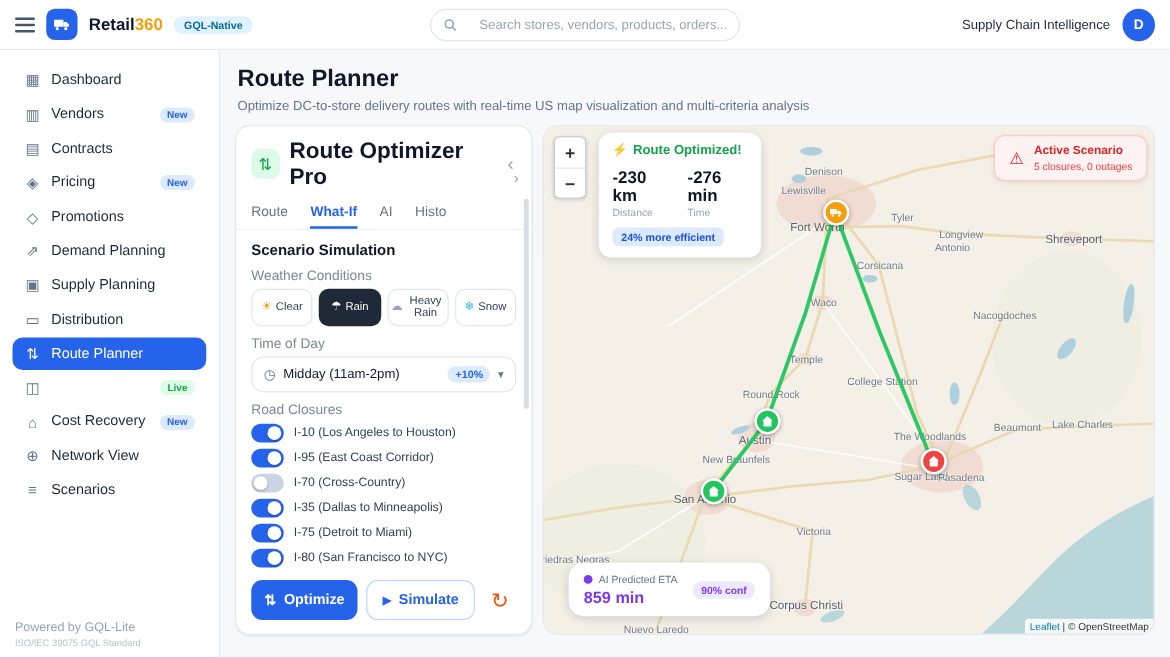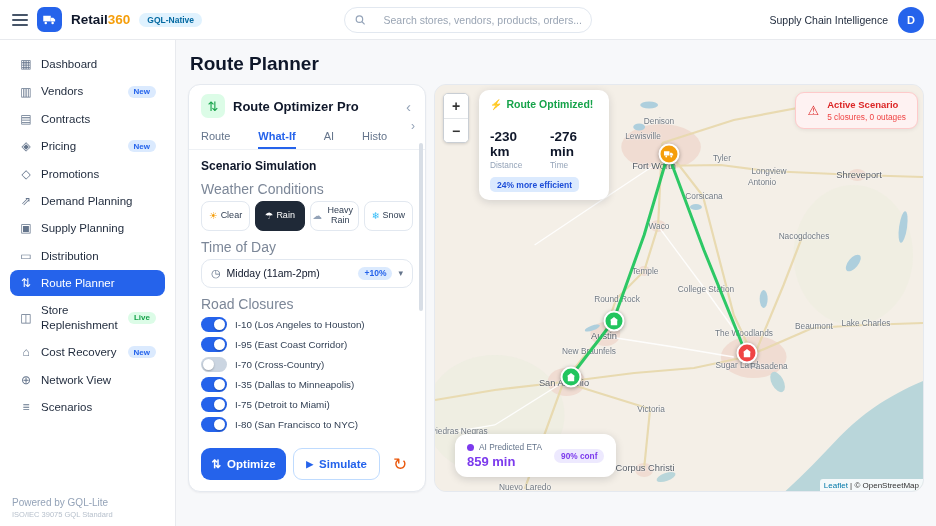--- a/index.html
+++ b/index.html
@@ -42,30 +42,30 @@
   .main{position:absolute;left:176px;top:40px;right:0;bottom:0;background:#f7f8fa;overflow:hidden}
   .page-head{padding:13px 14px 9px}
   .page-title{font-size:19px;font-weight:700;color:#0f172a;line-height:22px}
   .page-sub{font-size:10.5px;color:#64748b;margin-top:4px}
   .content{display:flex;gap:8px;padding:0 12px;height:408px}
 
   
   .panel{flex:0 0 238px;width:238px;background:#fff;border:1px solid #e5e9ef;border-radius:12px;display:flex;flex-direction:column;box-shadow:0 1px 2px rgba(16,24,40,.05);overflow:hidden;position:relative}
   .panel-head{display:flex;align-items:center;gap:8px;padding:9px 12px 7px}
   .opt-icon{width:24px;height:24px;border-radius:7px;background:#dcfce7;color:#16a34a;font-size:13px;display:flex;align-items:center;justify-content:center}
-  .panel-title{font-size:13px;font-weight:700;color:#0f172a}
+  .panel-title{font-size:18px;font-weight:700;color:#0f172a}
   .collapse{margin-left:auto;color:#94a3b8;font-size:15px;cursor:pointer;padding:0 2px}
-  .tabs{display:flex;align-items:center;gap:28px;padding:0 12px;border-bottom:1px solid #eef1f5}
+  .tabs{display:flex;align-items:center;gap:18px;padding:0 12px;border-bottom:1px solid #eef1f5}
   .tab{font-size:11px;color:#64748b;padding:5px 0 7px;cursor:pointer;white-space:nowrap}
   .tab.active{color:var(--accent);font-weight:700;box-shadow:inset 0 -2px 0 var(--accent)}
   .tab-more{margin-left:auto;color:#94a3b8;font-size:12px;cursor:pointer}
   .panel-body{flex:1;padding:9px 12px 0;overflow:hidden;position:relative}
   .scroll-thumb{position:absolute;right:2px;top:58px;width:4px;height:168px;border-radius:4px;background:#d8dee6;cursor:pointer}
   .sec-title{font-size:12px;font-weight:700;color:#0f172a;margin-bottom:6px}
-  .grp{font-size:14px;color:#7c8798;margin:8px 0 4px}
+  .grp{font-size:11px;color:#7c8798;margin:8px 0 4px}
   .weather{display:flex;gap:5px}
   .wbtn{flex:1;border:1px solid #e2e8f0;border-radius:8px;background:#fff;display:flex;align-items:center;justify-content:center;gap:3px;padding:4px 2px;font-size:9px;color:#334155;min-height:27px;text-align:center;line-height:1.1;cursor:pointer}
   .wbtn.active{background:#1f2937;border-color:#1f2937;color:#fff}
   .wbtn .wic{font-size:9.5px}
   .select{margin-top:1px;border:1px solid #e2e8f0;border-radius:10px;height:29px;display:flex;align-items:center;gap:6px;padding:0 9px;cursor:pointer;background:#fff}
   .clock{color:#64748b;font-size:11px}
   .sel-text{font-size:10.5px;color:#0f172a;white-space:nowrap}
   .sel-badge{margin-left:auto;background:#dbeafe;color:#2563eb;font-size:8.5px;font-weight:700;padding:1.5px 6px;border-radius:999px}
   .caret{color:#64748b;font-size:9px}
   .trow{display:flex;align-items:center;gap:8px;margin:5px 0;cursor:pointer}
@@ -87,21 +87,21 @@
   .route-line{fill:none;stroke:var(--route);stroke-width:3;stroke-linecap:round;stroke-linejoin:round;opacity:.95}
   .city{position:absolute;transform:translate(-50%,-50%);font-size:8.3px;color:#707881;white-space:nowrap;z-index:1;text-shadow:0 0 2px #fff,0 0 2px #fff}
   .city.major{font-size:9.3px;color:#565d66}
   .marker{position:absolute;width:21px;height:21px;border-radius:50%;border:2.5px solid #fff;box-shadow:0 1px 4px rgba(0,0,0,.35);transform:translate(-50%,-50%);z-index:3;display:flex;align-items:center;justify-content:center;cursor:pointer}
   .zoomctl{position:absolute;top:8px;left:8px;z-index:6;width:26px;border:1px solid #c9ced4;border-radius:5px;overflow:hidden;background:#fff;box-shadow:0 1px 3px rgba(0,0,0,.15)}
   .zbtn{width:100%;height:24px;display:flex;align-items:center;justify-content:center;font-size:14px;font-weight:700;color:#333;cursor:pointer;background:#fff}
   .zbtn + .zbtn{border-top:1px solid #e3e6e9}
   .opt-card{position:absolute;left:44px;top:5px;z-index:6;background:#fff;border-radius:10px;box-shadow:0 2px 8px rgba(16,24,40,.14);padding:8px 11px;width:130px}
   .opt-title{font-size:10.5px;font-weight:700;color:var(--green);display:flex;gap:4px;align-items:center}
   .bolt{color:var(--orange);font-size:10px}
-  .opt-vals{display:flex;gap:16px;margin-top:19px}
+  .opt-vals{display:flex;gap:16px;margin-top:8px}
   .ov .v{font-size:13.5px;font-weight:700;color:#0f172a}
   .ov .l{font-size:8.3px;color:#94a3b8;margin-top:1px}
   .opt-eff{margin-top:7px;display:inline-block;background:#dbeafe;color:#1d4ed8;font-size:8.5px;font-weight:600;padding:2.5px 7px;border-radius:5px}
   .scen-card{position:absolute;right:5px;top:7px;z-index:6;background:#fef2f2;border:1px solid #fecaca;border-radius:9px;padding:6px 11px;display:flex;gap:8px;align-items:center;box-shadow:0 1px 4px rgba(0,0,0,.08)}
   .warn{color:var(--red);font-size:13px}
   .scen-title{font-size:9.5px;font-weight:700;color:var(--red)}
   .scen-sub{font-size:8.3px;color:#ef4444;margin-top:2px}
   .eta-card{position:absolute;left:20px;bottom:14px;z-index:6;background:#fff;border-radius:12px;box-shadow:0 2px 8px rgba(16,24,40,.16);padding:8px 12px;display:flex;align-items:center;gap:12px}
   .eta-left .row1{display:flex;align-items:center;gap:5px}
   .eta-dot{width:7px;height:7px;border-radius:50%;background:var(--purple)}
@@ -196,21 +196,20 @@
       </div>
 
       <div class="nav-item active">
         <span class="ic">⇅</span>
         <span class="nav-label">Route Planner</span>
 
       </div>
 
       <div class="nav-item">
         <span class="ic">◫</span>
-        <span class="nav-label">Store Replenishment</span>
         <span class="nav-badge live">Live</span>
       </div>
 
       <div class="nav-item">
         <span class="ic">⌂</span>
         <span class="nav-label">Cost Recovery</span>
         <span class="nav-badge">New</span>
       </div>
 
       <div class="nav-item">
@@ -226,20 +225,21 @@
       </div>
     </nav>
   <div class="side-foot">
     <div class="l1">Powered by GQL-Lite</div>
     <div class="l2">ISO/IEC 39075 GQL Standard</div>
   </div>
 
   <main class="main">
     <div class="page-head">
       <div class="page-title">Route Planner</div>
+      <div class="page-sub">Optimize DC-to-store delivery routes with real-time US map visualization and multi-criteria analysis</div>
     </div>
 
     <div class="content">
 
       <section class="panel">
         <div class="panel-head">
           <span class="opt-icon">⇅</span>
           <span class="panel-title">Route Optimizer Pro</span>
           <span class="collapse">‹</span>
         </div>

